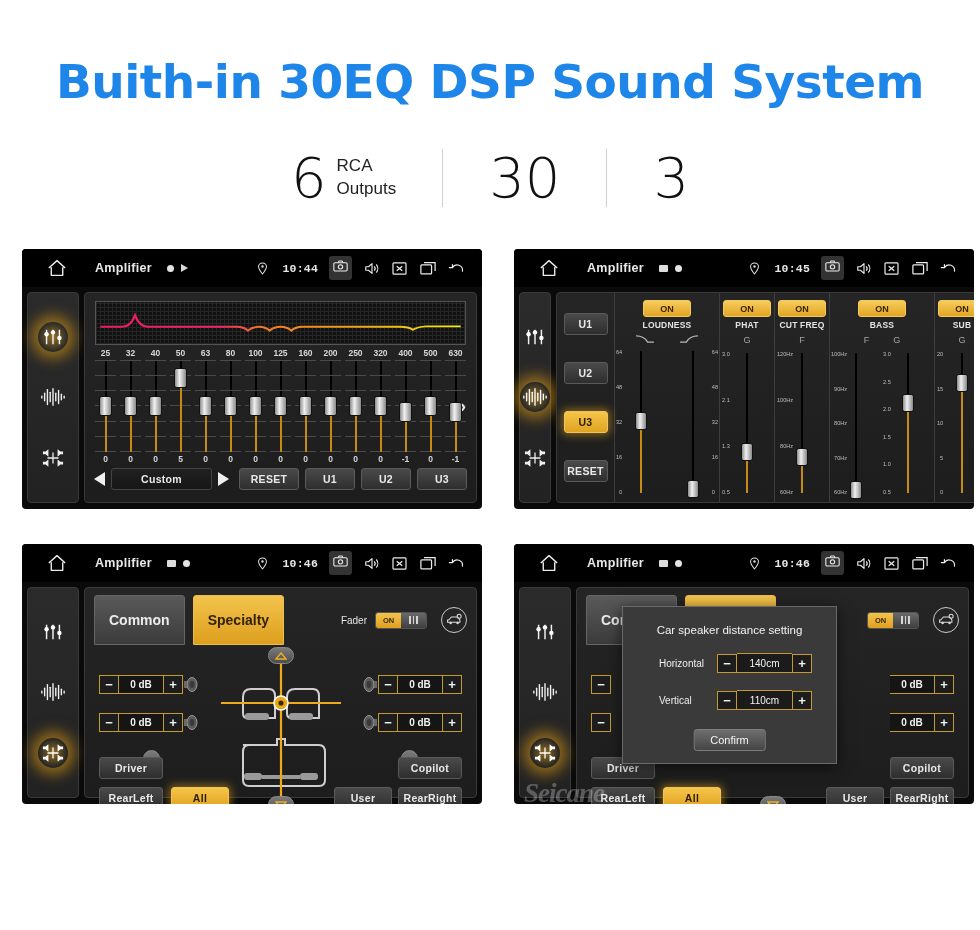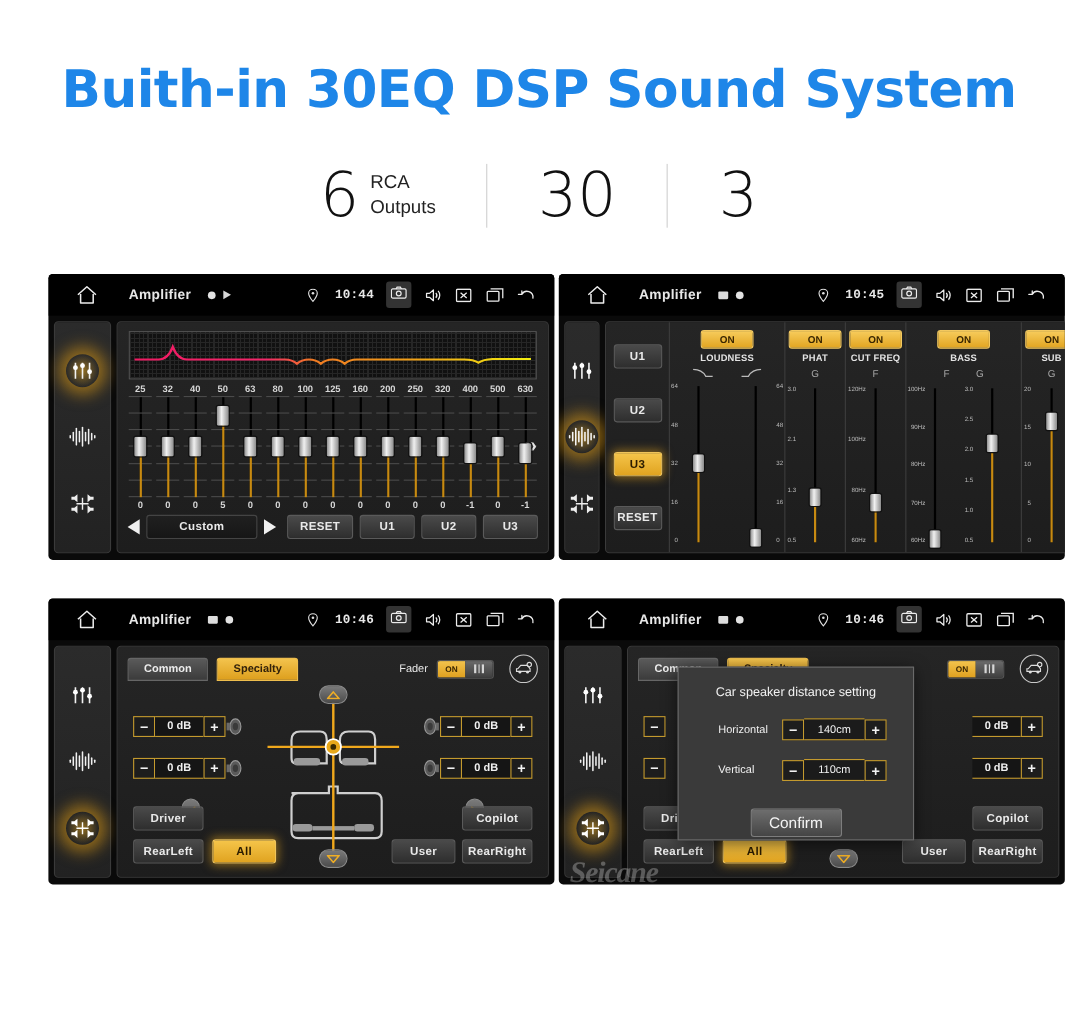--- a/index.html
+++ b/index.html
@@ -51,22 +51,22 @@
     width: 1px;
     background: #cfcfcf;
     margin: 2px 0;
   }
 
   
   .grid {
     display: grid;
     grid-template-columns: 460px 460px;
     grid-template-rows: 260px 260px;
-    gap: 35px 4px;
-    margin: 40px 0 0 44px;
+    gap: 35px 32px;
+    margin: 40px 0 0 22px;
   }
 
   .screen {
     position: relative;
     background: #0a0a0a;
     border-radius: 4px;
     overflow: hidden;
     font-family: "Liberation Sans", sans-serif;
   }
 
@@ -194,21 +194,21 @@
     background: linear-gradient(90deg,#8d8d8d,#f0f0f0 40%,#cfcfcf 60%,#8a8a8a);
     border:1.5px solid #111; border-radius:2.5px; z-index:3;
   }
   .xo-scale { position:absolute; top:4px; bottom:2px; display:flex; flex-direction:column; justify-content:space-between; font-size:5.6px; color:#bdbdbd; }
   .xo-scale.left { left:-2px; text-align:right; }
   .xo-scale.right { right:-2px; text-align:left; }
   .xo-curve { width:20px; height:8px; }
 
   
   .fd-top { display:flex; align-items:center; padding:7px 9px 0 9px; gap:8px; position:relative; }
-  .tabbtn { padding:4px 14px; font-size:10px; font-weight:bold; border-radius:3px 3px 0 0; }
+  .tabbtn { padding:16px 14px; font-size:14px; font-weight:bold; border-radius:3px 3px 0 0; }
   .tab-off { background:linear-gradient(180deg,#5a5a5a,#3b3b3b); border:1px solid #666; color:#ececec; }
   .tab-on { background:linear-gradient(180deg,#f3c34d,#dd9f1d); border:1px solid #edbd4d; color:#33220a; }
   .fd-faderlbl { font-size:10px; color:#e6e6e6; margin-left:auto; }
   .toggle { display:flex; width:52px; height:17px; border-radius:3px; overflow:hidden; border:1px solid #555; }
   .tg-on { flex:1; background:linear-gradient(180deg,#f3c34d,#dfa01f); color:#3a2600; font-size:7.5px; font-weight:bold; display:flex; align-items:center; justify-content:center; }
   .tg-bar { flex:1; background:linear-gradient(180deg,#6a6a6a,#3f3f3f); display:flex; align-items:center; justify-content:center; gap:2px; }
   .tg-bar i { width:1.5px; height:8px; background:#d6d6d6; display:block; }
   .fd-caricon { width:26px; height:26px; border:1.5px solid #c9c9c9; border-radius:50%; display:flex; align-items:center; justify-content:center; margin-left:6px; }
 
   .fd-main { position:relative; height:168px; margin-top:2px; }
@@ -235,22 +235,22 @@
     position:absolute; left:108px; top:62px; width:215px; height:158px;
     background:#3a3a3a; border:1px solid #6a6a6a; z-index:50;
     box-shadow:0 3px 14px rgba(0,0,0,.6);
   }
   .dlg-title { text-align:center; color:#f2f2f2; font-size:11.5px; margin-top:17px; }
   .dlg-row { display:flex; align-items:center; margin-top:17px; padding-left:36px; gap:12px; }
   .dlg-lbl { color:#efefef; font-size:10px; width:46px; }
   .dlg-val { width:55px; height:20px; background:#1b1b1b; border-top:1.5px solid #c49a2e; border-bottom:1.5px solid #c49a2e;
              color:#f3f3f3; font-size:10px; display:flex; align-items:center; justify-content:center; }
   .dlg-confirm {
-    position:absolute; bottom:2px; left:50%; transform:translateX(-50%);
-    padding:4px 16px; font-size:14px;
+    position:absolute; bottom:12px; left:50%; transform:translateX(-50%);
+    padding:4px 16px; font-size:11px;
     background:linear-gradient(180deg,#6e6e6e,#454545); border:1px solid #7d7d7d; border-radius:3px; color:#f4f4f4;text-align:center;
   }
   .watermark {
     position:absolute; left:10px; bottom:-5px;
     font-size:27px; font-style:italic; font-weight:bold;
     color:rgba(235,235,235,.30); letter-spacing:-1px;
     font-family:"Liberation Serif", serif;
     z-index:60; pointer-events:none;
   }
 </style>

